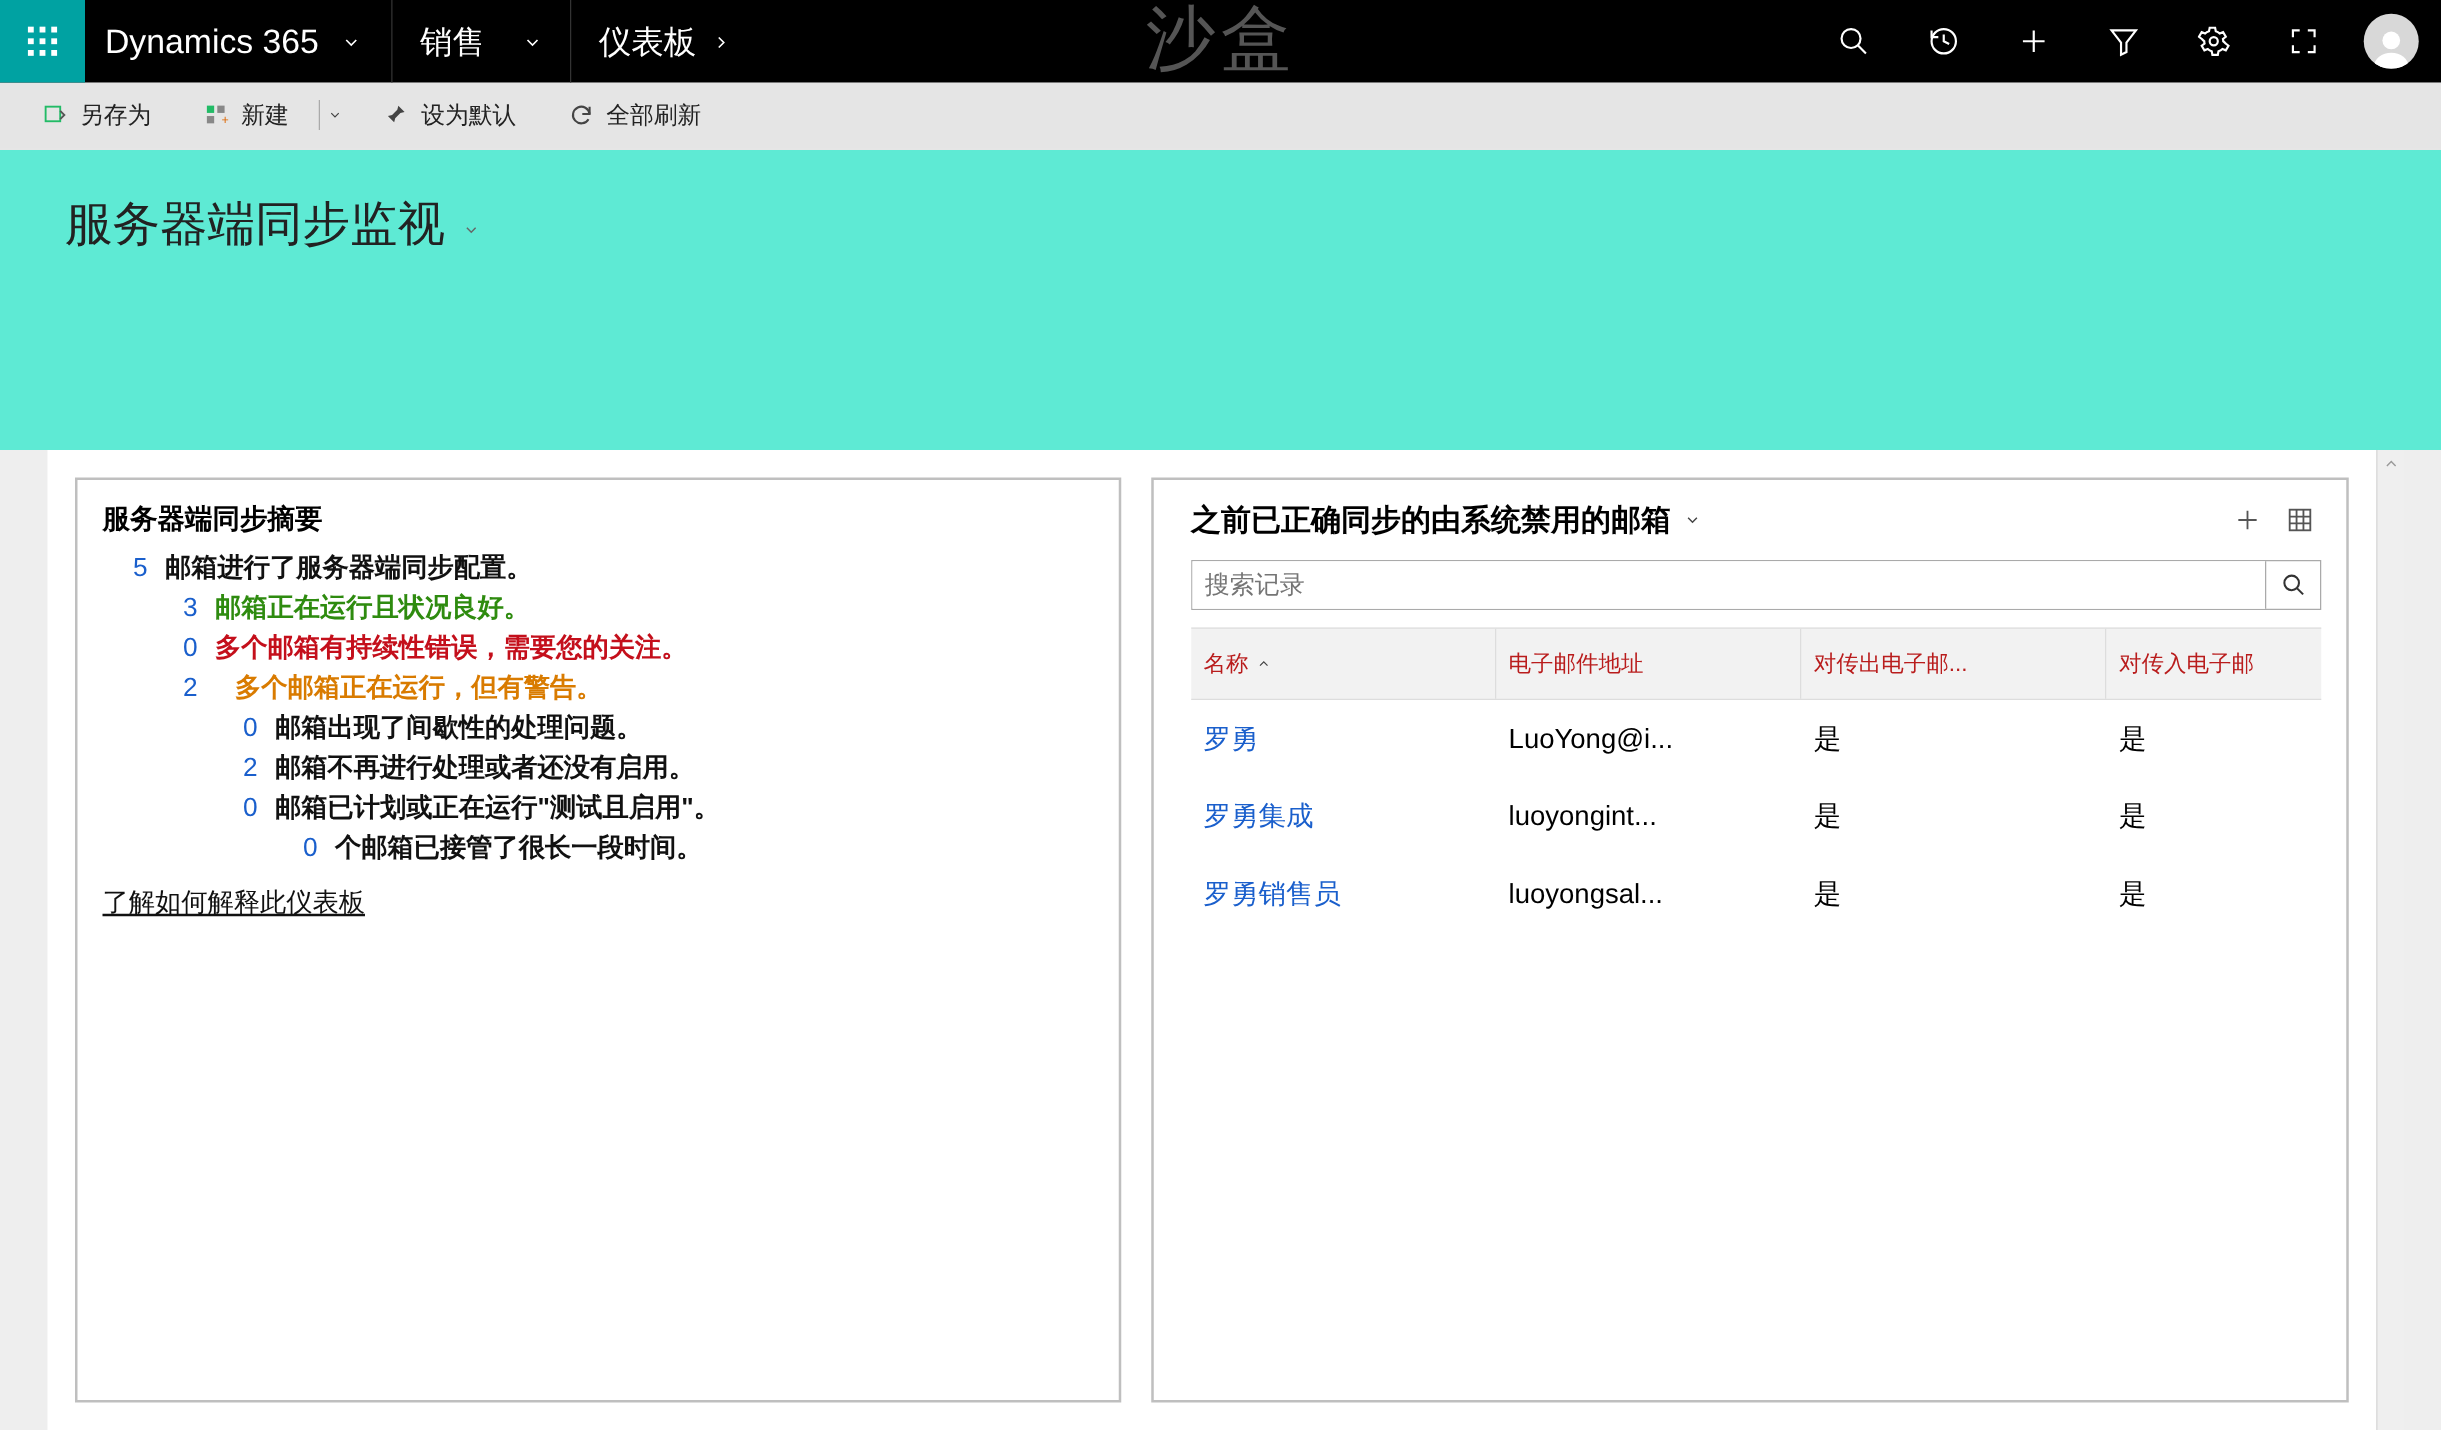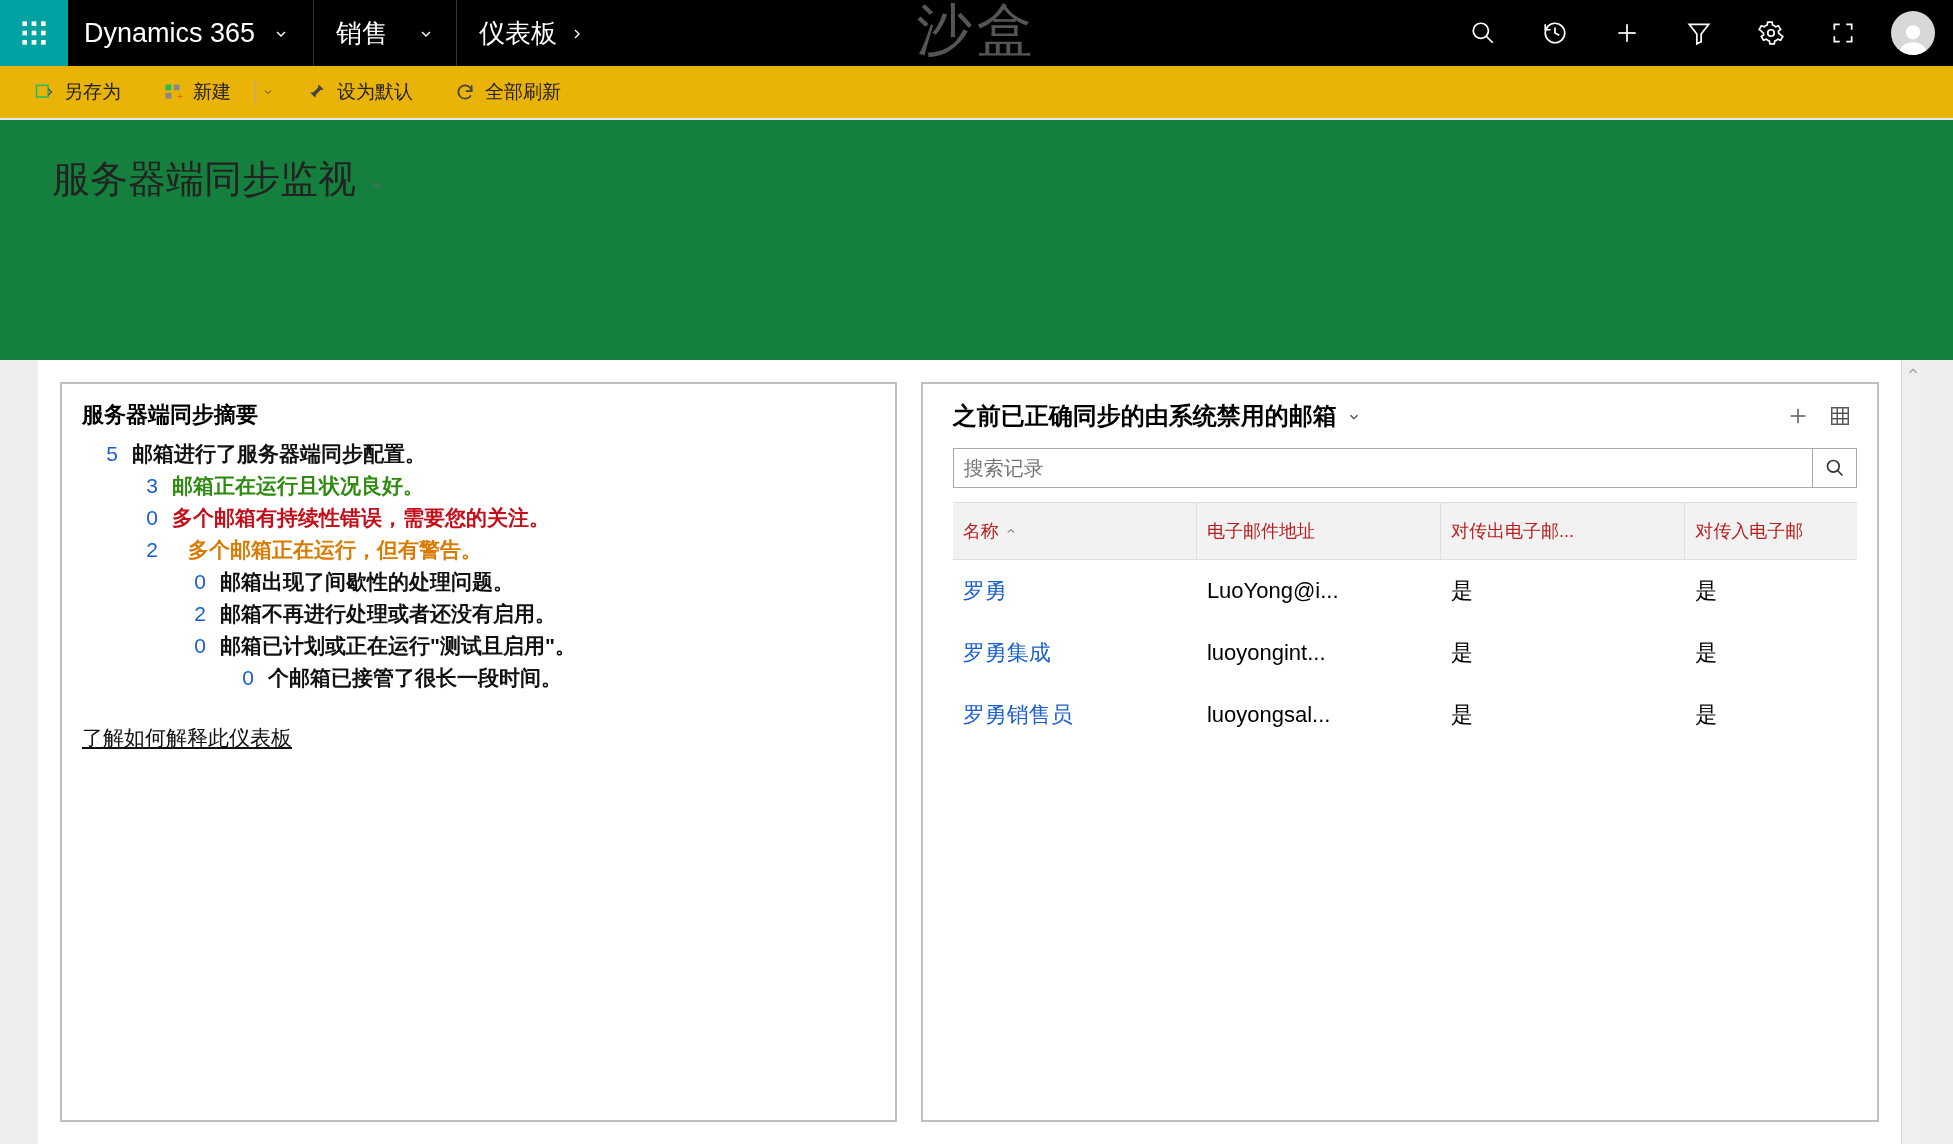--- a/index.html
+++ b/index.html
@@ -66,21 +66,21 @@
     background: #d8d8d8;
     margin: 11px 18px 0 12px;
     display: flex; align-items: flex-end; justify-content: center;
     overflow: hidden;
   }
   .avatar svg { width: 34px; height: 34px; fill: #fff; }
 
   
   .cmdbar {
     height: 54px;
-    background: #eab308;
+    background: #e5e5e5;
     border-bottom: 2px solid #e6e6e6;
     display: flex; align-items: center;
     padding-left: 20px;
     font-size: 19px;
     color: #222;
   }
   .cmd {
     display: flex; align-items: center;
     padding: 6px 14px;
     margin-right: 14px;
@@ -92,21 +92,21 @@
     width: 24px;
     border-left: 1px solid #aaa;
     height: 24px;
     display:flex; align-items:center; justify-content:center;
     margin-left: -4px; margin-right: 14px;
   }
   .cmd-split svg { width:12px; height:12px; stroke:#444; stroke-width:2; fill:none; }
 
   
   .page-header {
-    background: #15803d;
+    background: #5eead4;
     padding: 34px 0 0 52px;
     height: 240px;
   }
   .page-title {
     font-size: 38px;
     font-weight: 300;
     color: #222;
     display: flex; align-items: center;
     cursor: pointer;
   }
@@ -156,21 +156,21 @@
   }
   .num.blue { color: #1a5fcc; }
   .indent1 { padding-left: 40px; }
   .indent2 { padding-left: 88px; }
   .indent3 { padding-left: 136px; }
   .txt.green { color: #2e8b0f; }
   .txt.red   { color: #c40f1b; }
   .txt.orange{ color: #d97b00; margin-left: 16px; }
 
   .learn-link {
-    margin-top: 28px;
+    margin-top: 12px;
     font-size: 21px;
     text-decoration: underline;
     color: #111;
     cursor: pointer;
     display: inline-block;
   }
 
   
   .panel-head {
     display: flex; align-items: center;

